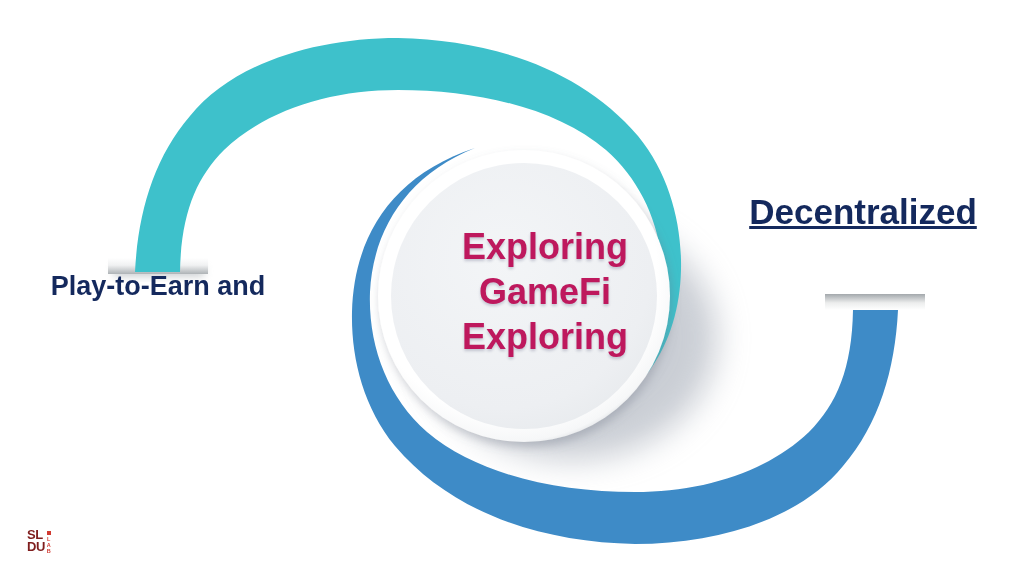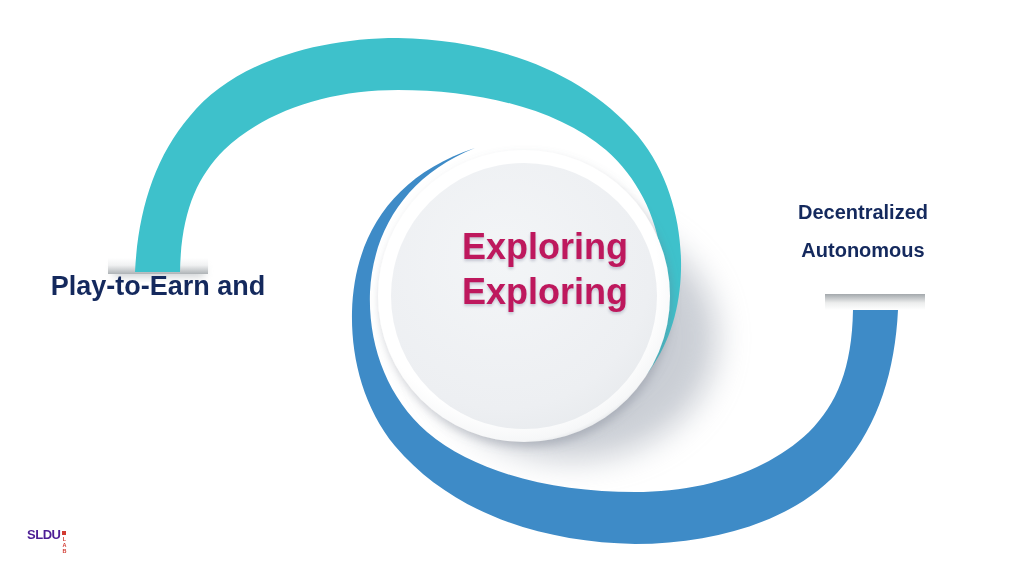--- a/index.html
+++ b/index.html
@@ -13,31 +13,31 @@
     left:385px;top:224px;width:320px;
     font-size:36px;line-height:45px;color:#be185d;
     text-shadow:0 2px 3px rgba(30,35,80,.22);
   }
   .left-label{
     left:0;top:267px;width:316px;
     font-size:27px;line-height:38px;color:#14295d;
   }
   .right-label{
     left:705px;top:193px;width:316px;
-    font-size:20px;line-height:38px;color:#14295d;
+    font-size:35px;line-height:38px;color:#14295d;text-decoration:underline;
   }
   .logo{
     position:absolute;left:27px;top:524px;height:34px;
     display:flex;align-items:center;gap:7px;
   }
   .logo-mark{display:flex;align-items:stretch;gap:1px;}
   .lm-main{
-    display:flex;flex-direction:row;justify-content:center;
+    display:flex;flex-direction:column;justify-content:center;
     font-weight:bold;font-size:13px;line-height:12px;letter-spacing:-0.5px;
-    color:#4c1d95;
+    color:#7f1d1d;
   }
   .lm-side{
     display:flex;flex-direction:column;align-items:center;justify-content:flex-start;
     padding-top:2px;
   }
   .lm-dot{width:4px;height:4px;background:#d13a31;margin-bottom:1px;}
   .lm-vert{
     writing-mode:vertical-rl;text-orientation:upright;
     font-size:5.5px;line-height:6px;font-weight:bold;color:#d13a31;letter-spacing:0;
   }
@@ -117,30 +117,30 @@
     <rect x="825" y="294" width="100" height="16" fill="url(#barR)"></rect>
 
     <g>
       <circle cx="524" cy="296" r="146" fill="url(#ringGrad)" filter="url(#rimShadow)"></circle>
       <circle cx="524" cy="296" r="133" fill="url(#faceGrad)"></circle>
     </g>
   </svg>
 
   <div class="txt center-title">
     <div>Exploring</div>
+    <div>GameFi</div>
     <div>Exploring</div>
   </div>
 
   <div class="txt left-label">
     <div>Play-to-Earn and</div>
   </div>
 
   <div class="txt right-label">
     <div>Decentralized</div>
-    <div>Autonomous</div>
   </div>
 
   <div class="logo">
     <div class="logo-mark">
       <div class="lm-main">
         <span>SL</span>
         <span>DU</span>
       </div>
       <div class="lm-side">
         <div class="lm-dot"></div>

